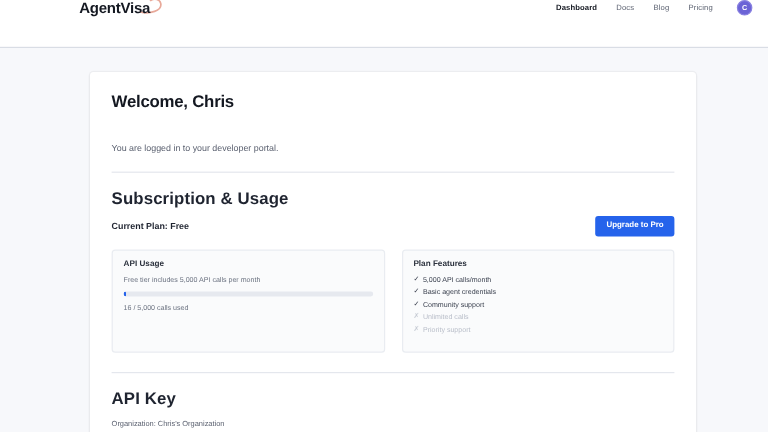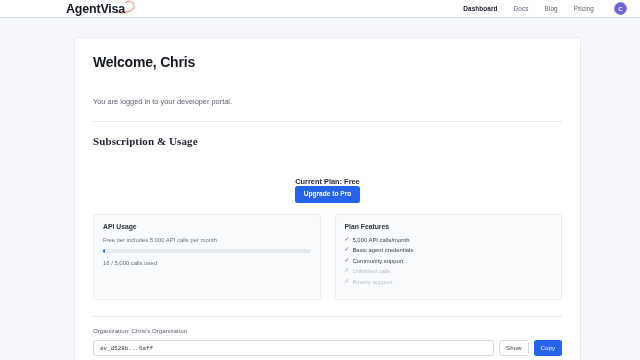--- a/index.html
+++ b/index.html
@@ -12,25 +12,25 @@
 
   body {
     background: #f7f8fb;
     font-family: "Liberation Sans", sans-serif;
     color: #1f2430;
     -webkit-font-smoothing: antialiased;
   }
 
   
   .navbar {
-    height: 18px;
+    height: 40px;
     background: #ffffff;
     border-bottom: 1px solid #d9dde5;
     display: flex;
-    align-items: center;
+    align-items: flex-start;
     padding: 0 13px 0 66px;
     position: relative;
   }
 
   .brand {
     display: flex;
     align-items: center;
     position: relative;
   }
 
@@ -114,34 +114,32 @@
     margin-top: 27px;
   }
 
   .divider {
     height: 1px;
     background: #e4e7ed;
     margin: 15px 0 0 0;
   }
 
   .section-title {
-    font-size: 11px;
+    font-size: 14px;
     font-weight: bold;
     color: #1f2430;
     margin-top: 13px;
     letter-spacing: 0.1px;
-    font-family: Liberation Serif, serif;
   }
 
   .plan-row {
     display: flex;
     align-items: center;
     justify-content: space-between;
-    margin-top: 30px;
-    flex-direction: column;
+    margin-top: 7px;
   }
 
   .plan-current {
     font-size: 7.4px;
     font-weight: bold;
     color: #1f2430;
   }
 
   .btn {
     font-family: "Liberation Sans", sans-serif;
@@ -362,20 +360,21 @@
             <span class="feature-mark">✗</span>
             <span>Priority support</span>
           </li>
         </ul>
       </div>
 
     </div>
 
     <div class="divider" style="margin-top:16px;"></div>
 
+    <h2 class="section-title">API Key</h2>
 
     <div class="org-label">Organization: Chris's Organization</div>
 
     <div class="key-row">
       <input class="key-input" type="text" readonly="" value="av_d528b...6aff" style="">
       <button class="btn btn-ghost">Show</button>
       <button class="btn btn-copy">Copy</button>
     </div>
 
     <div class="notice">

